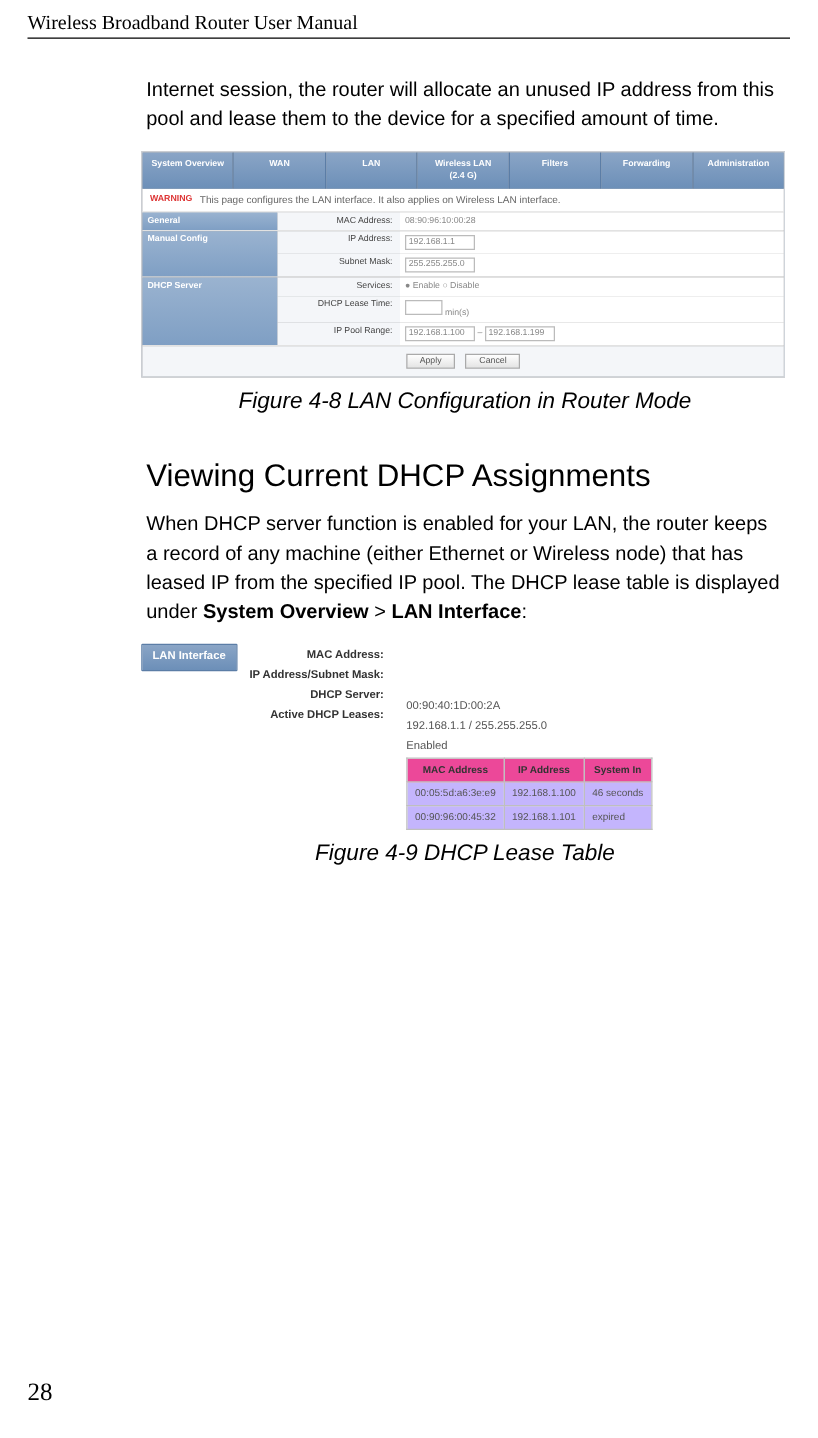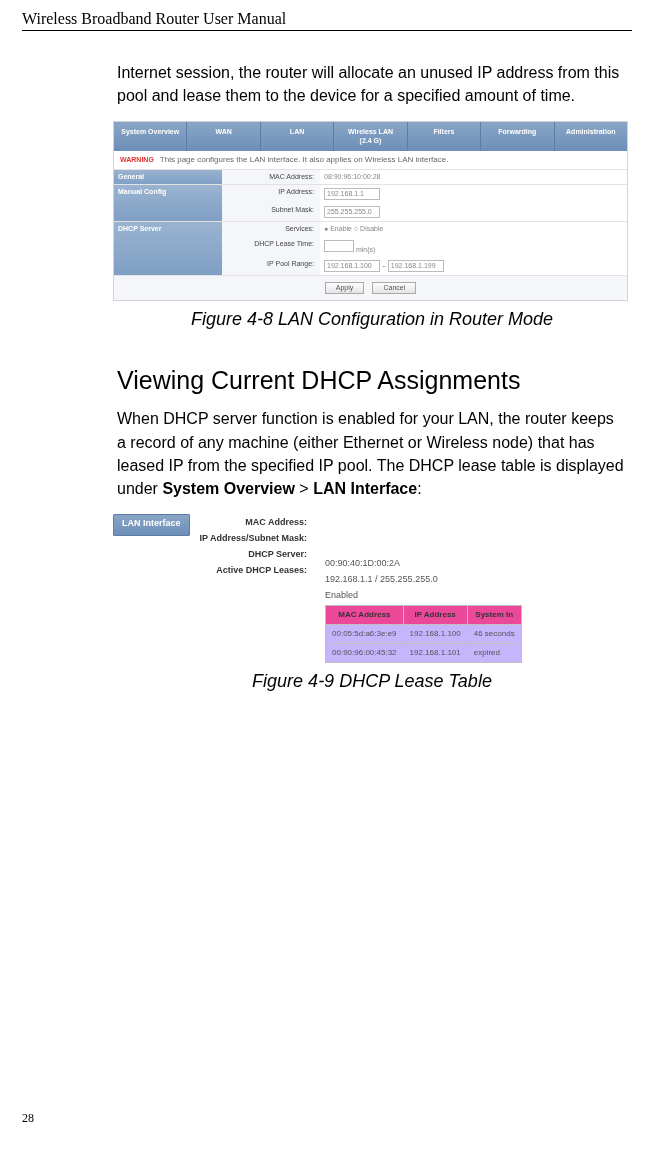--- a/index.html
+++ b/index.html
@@ -190,21 +190,21 @@
     background: #ec4899;
     font-weight: bold;
     color: #333;
   }
 
   .page-number {
     position: absolute;
     left: 22px;
     bottom: 24px;
     font-family: "Times New Roman", Times, serif;
-    font-size: 12px;
+    font-size: 20px;
   }
 </style>
 </head>
 <body>
 
 <div class="page">
   <div class="running-header">Wireless Broadband Router User Manual</div>
 
   <div class="body-col">
     <p class="para">Internet session, the router will allocate an unused IP address from this pool and lease them to the device for a specified amount of time.</p>

